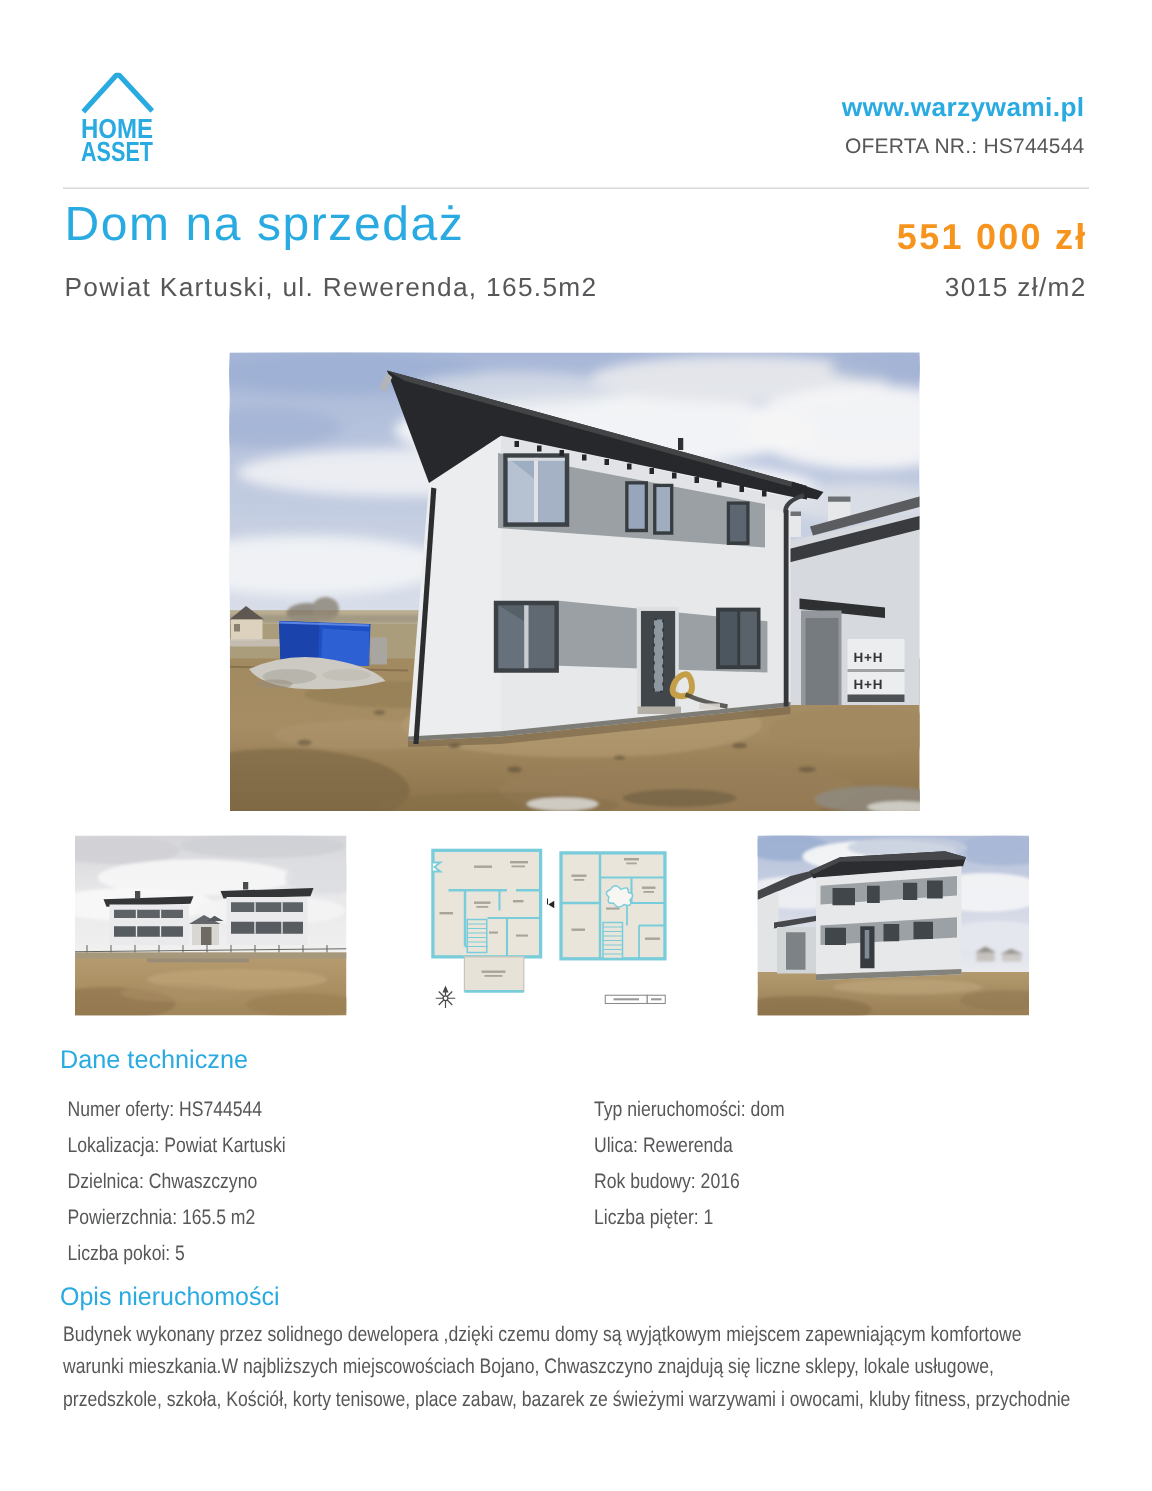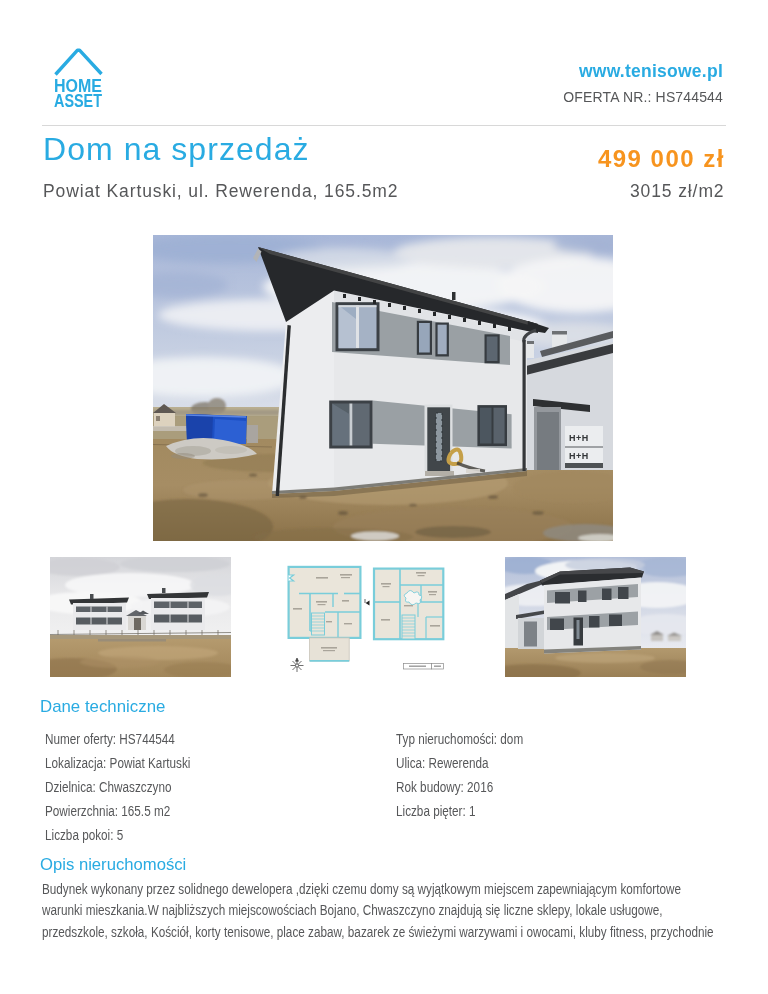--- a/index.html
+++ b/index.html
@@ -12,31 +12,31 @@
 <body>
 
 <div class="abs" style="left:54px;top:47px;width:50px;height:62px;">
 <svg width="50" height="62" viewBox="0 0 50 62">
   <path d="M1.5 27.5 L23.5 3.2 L25.5 3.2 L47.5 27" fill="none" stroke="#29abe2" stroke-width="3.4" stroke-linejoin="round" stroke-linecap="butt"></path>
   <text x="0" y="45" font-family="Liberation Sans" font-weight="bold" font-size="18.5" fill="#29abe2" textLength="48" lengthAdjust="spacingAndGlyphs">HOME</text>
   <text x="0" y="60" font-family="Liberation Sans" font-weight="bold" font-size="18.5" fill="#29abe2" textLength="48" lengthAdjust="spacingAndGlyphs">ASSET</text>
 </svg>
 </div>
 
-<div class="abs cyan" style="right:45px;top:63px;font-size:17.5px;font-weight:bold;line-height:1;letter-spacing:0.25px;">www.tenisowe.pl</div>
+<div class="abs cyan" style="right:45px;top:63px;font-size:17.5px;font-weight:bold;line-height:1;letter-spacing:0.25px;">www.warzywami.pl</div>
 
 <div class="abs gray" style="right:45px;top:90px;font-size:14px;line-height:1;letter-spacing:0.15px;text-align:right;">OFERTA NR.: HS744544</div>
 
 <div class="abs" style="left:42px;top:125px;width:684px;height:1px;background:#d8d8d8;"></div>
 
 <div class="abs cyan" style="left:43px;top:133px;font-size:32px;font-weight:normal;line-height:1;letter-spacing:1.05px;">Dom na sprzedaż</div>
 
 <div class="abs gray" style="left:43px;top:182.5px;font-size:17.5px;line-height:1;letter-spacing:0.88px;text-align:right;">Powiat Kartuski, ul. Rewerenda, 165.5m2</div>
 
-<div class="abs" style="right:43px;top:146.5px;font-size:24px;font-weight:bold;line-height:1;color:#f7941e;letter-spacing:1.5px;">499 000 zł</div>
+<div class="abs" style="right:43px;top:146.5px;font-size:24px;font-weight:bold;line-height:1;color:#f7941e;letter-spacing:1.5px;">551 000 zł</div>
 
 <div class="abs gray" style="right:43.5px;top:183.4px;font-size:17.5px;line-height:1;letter-spacing:0.9px;margin-left:37px;">3015 zł/m2</div>
 
 <div class="abs" style="left:153px;top:235px;width:439px;height:306px;">
 <svg width="460" height="306" viewBox="0 0 460 306">
 <defs>
   <linearGradient id="sky1" x1="0" y1="0" x2="0" y2="1">
     <stop offset="0" stop-color="#a8b7d8"></stop>
           <stop offset="0.5" stop-color="#c3cde1"></stop>
           <stop offset="1" stop-color="#e4e7ed"></stop>

